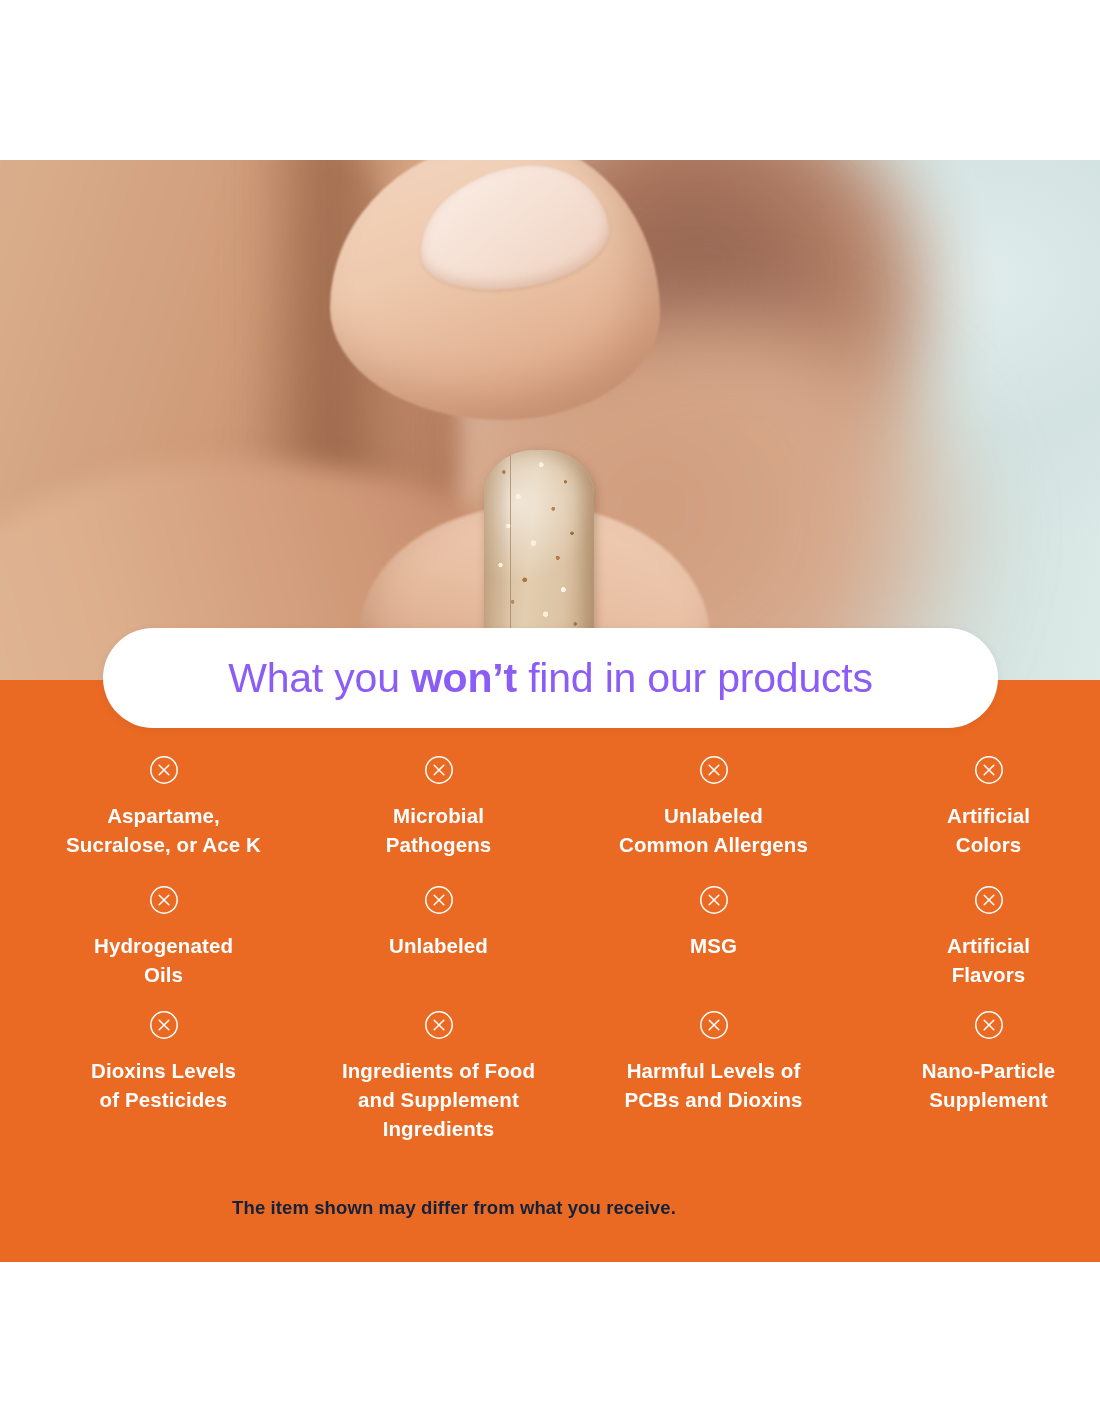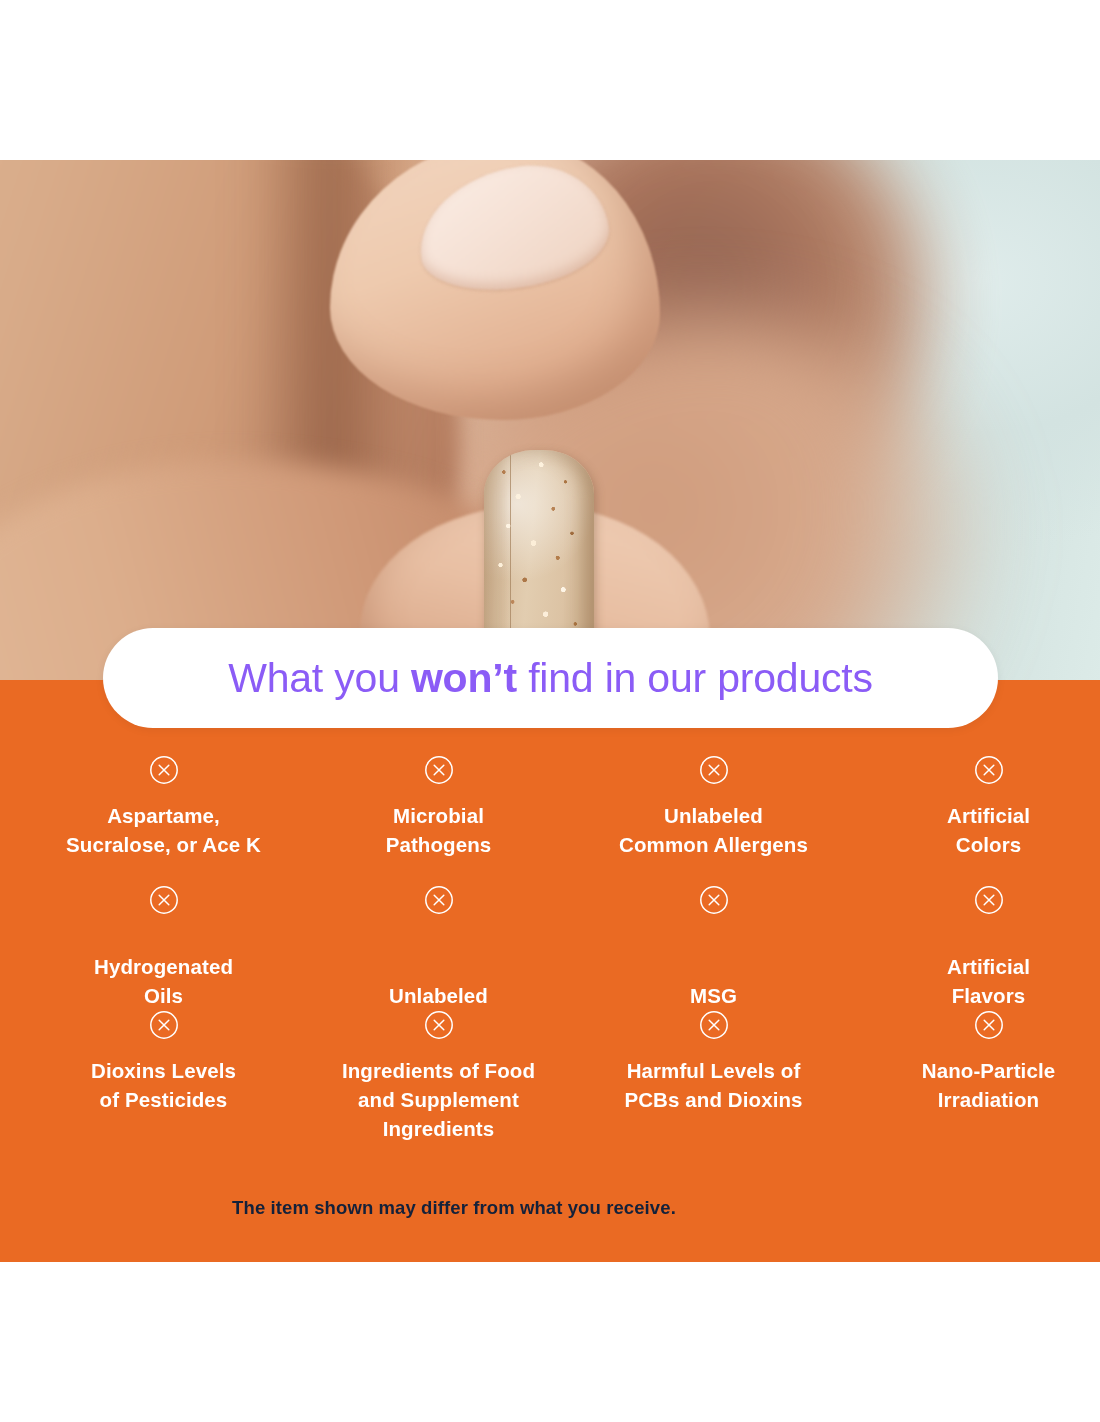--- a/index.html
+++ b/index.html
@@ -215,21 +215,21 @@
     margin-left: 26px;
   }
   .cell {
     display: flex;
     flex-direction: column;
     align-items: center;
     text-align: center;
     padding: 0 8px;
   }
   .row-1 .cell { height: 130px; }
-  .row-2 .cell { height: 125px; justify-content: space-between; }
+  .row-2 .cell { height: 125px; }
   .icon-x {
     width: 30px;
     height: 30px;
     margin-bottom: 16px;
     display: block;
     flex: none;
   }
   .cell-label {
     color: #ffffff;
     font-size: 20.5px;
@@ -378,21 +378,21 @@
         </svg>
         <div class="cell-label">Harmful Levels of
 PCBs and Dioxins</div>
       </div>
       <div class="cell">
         <svg class="icon-x" viewBox="0 0 30 30">
           <circle cx="15" cy="15" r="13.2" fill="none" stroke="#ffffff" stroke-width="1.5"></circle>
           <path d="M10.2 10.2 L19.8 19.8 M19.8 10.2 L10.2 19.8" stroke="#ffffff" stroke-width="1.5" stroke-linecap="round"></path>
         </svg>
         <div class="cell-label">Nano-Particle
-Irradiation</div>
+Supplement</div>
       </div>
     </div>
 
   </div>
 
   <div class="disclaimer">The item shown may differ from what you receive.</div>
 
 </div>
 
 </body></html>

